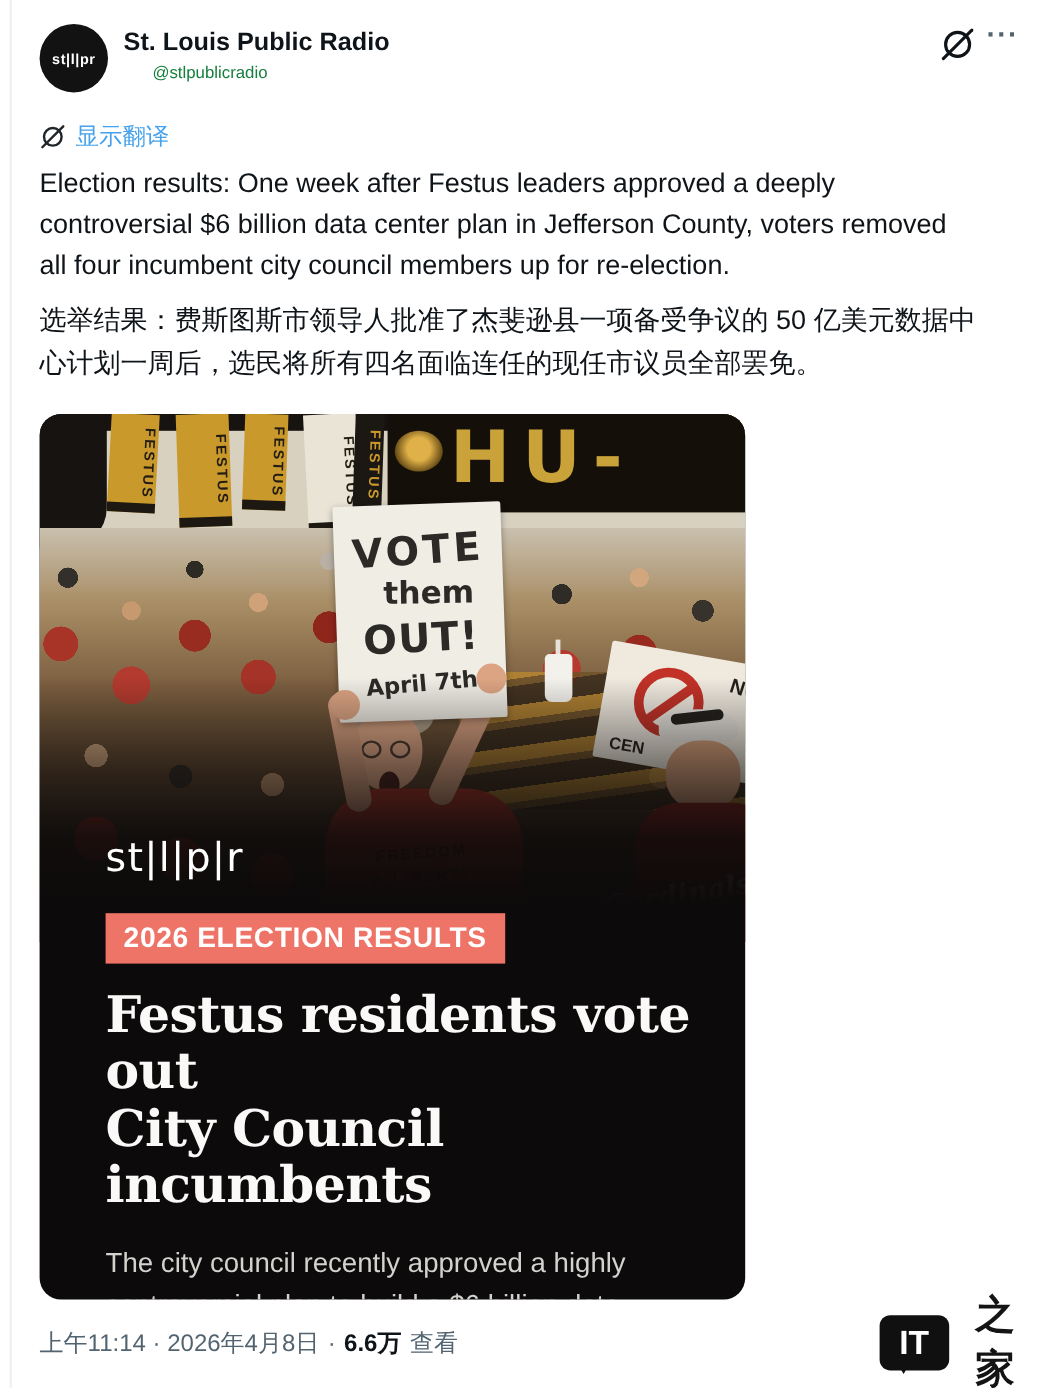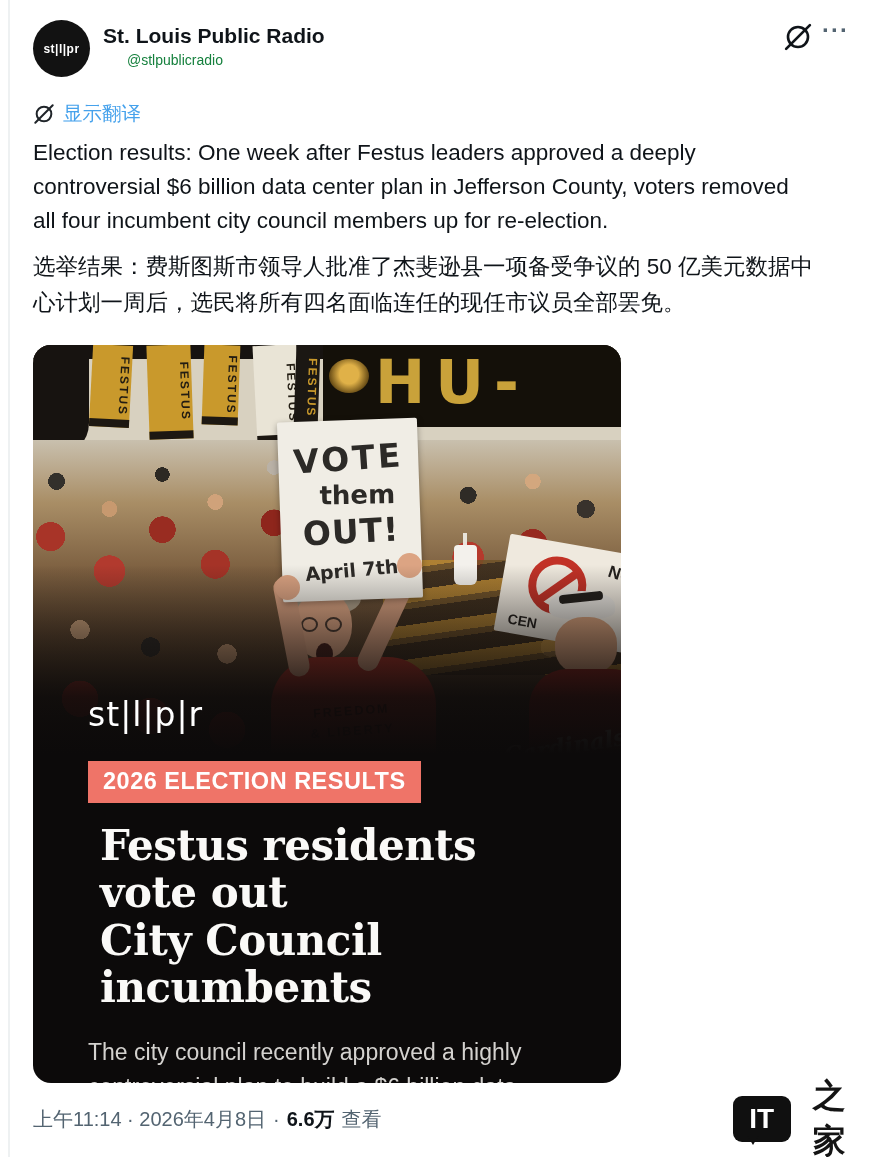--- a/index.html
+++ b/index.html
@@ -123,21 +123,21 @@
 
   .fade { position:absolute; inset:0; background:linear-gradient(180deg, rgba(12,10,10,0) 0%,
           rgba(12,10,10,0) 50%, rgba(12,10,10,.5) 66%, rgba(12,10,10,.9) 80%, #0c0a0a 93%); }
   .stlpr { position:absolute; left:55px; top:350px; color:#ffffff; font-size:33px; font-weight:400;
            letter-spacing:1px; z-index:5; font-family:"DejaVu Sans", sans-serif; }
 
   .card-text { position:absolute; left:55px; top:416px; width:492px; z-index:6; }
   .badge { display:inline-block; background:#ef7468; color:#ffffff; font-size:23.5px; font-weight:800;
            letter-spacing:.5px; padding:7px 15px 8px; }
   .headline { font-family:"DejaVu Serif", serif; font-weight:700; font-size:42px; line-height:1.13;
-              color:#faf9f7; letter-spacing:-.5px; margin:19px 12px 23px; }
+              color:#faf9f7; letter-spacing:-.5px; margin:19px 0 23px; }
   .card-desc { font-size:23px; line-height:1.52; color:#d4d2cf; width:482px; }
 
   
   .meta { position:absolute; left:33px; top:1106px; font-size:20px; color:#536471; display:flex; gap:7px; align-items:baseline; }
   .meta b { color:#0f1419; font-weight:700; }
 
   
   .wm { position:absolute; left:733px; top:1074px; width:132px; text-align:center; }
   .wm-row { display:flex; align-items:center; gap:5px; }
   .wm-box { position:relative; width:58px; height:46px; background:#101010; border-radius:9px;

